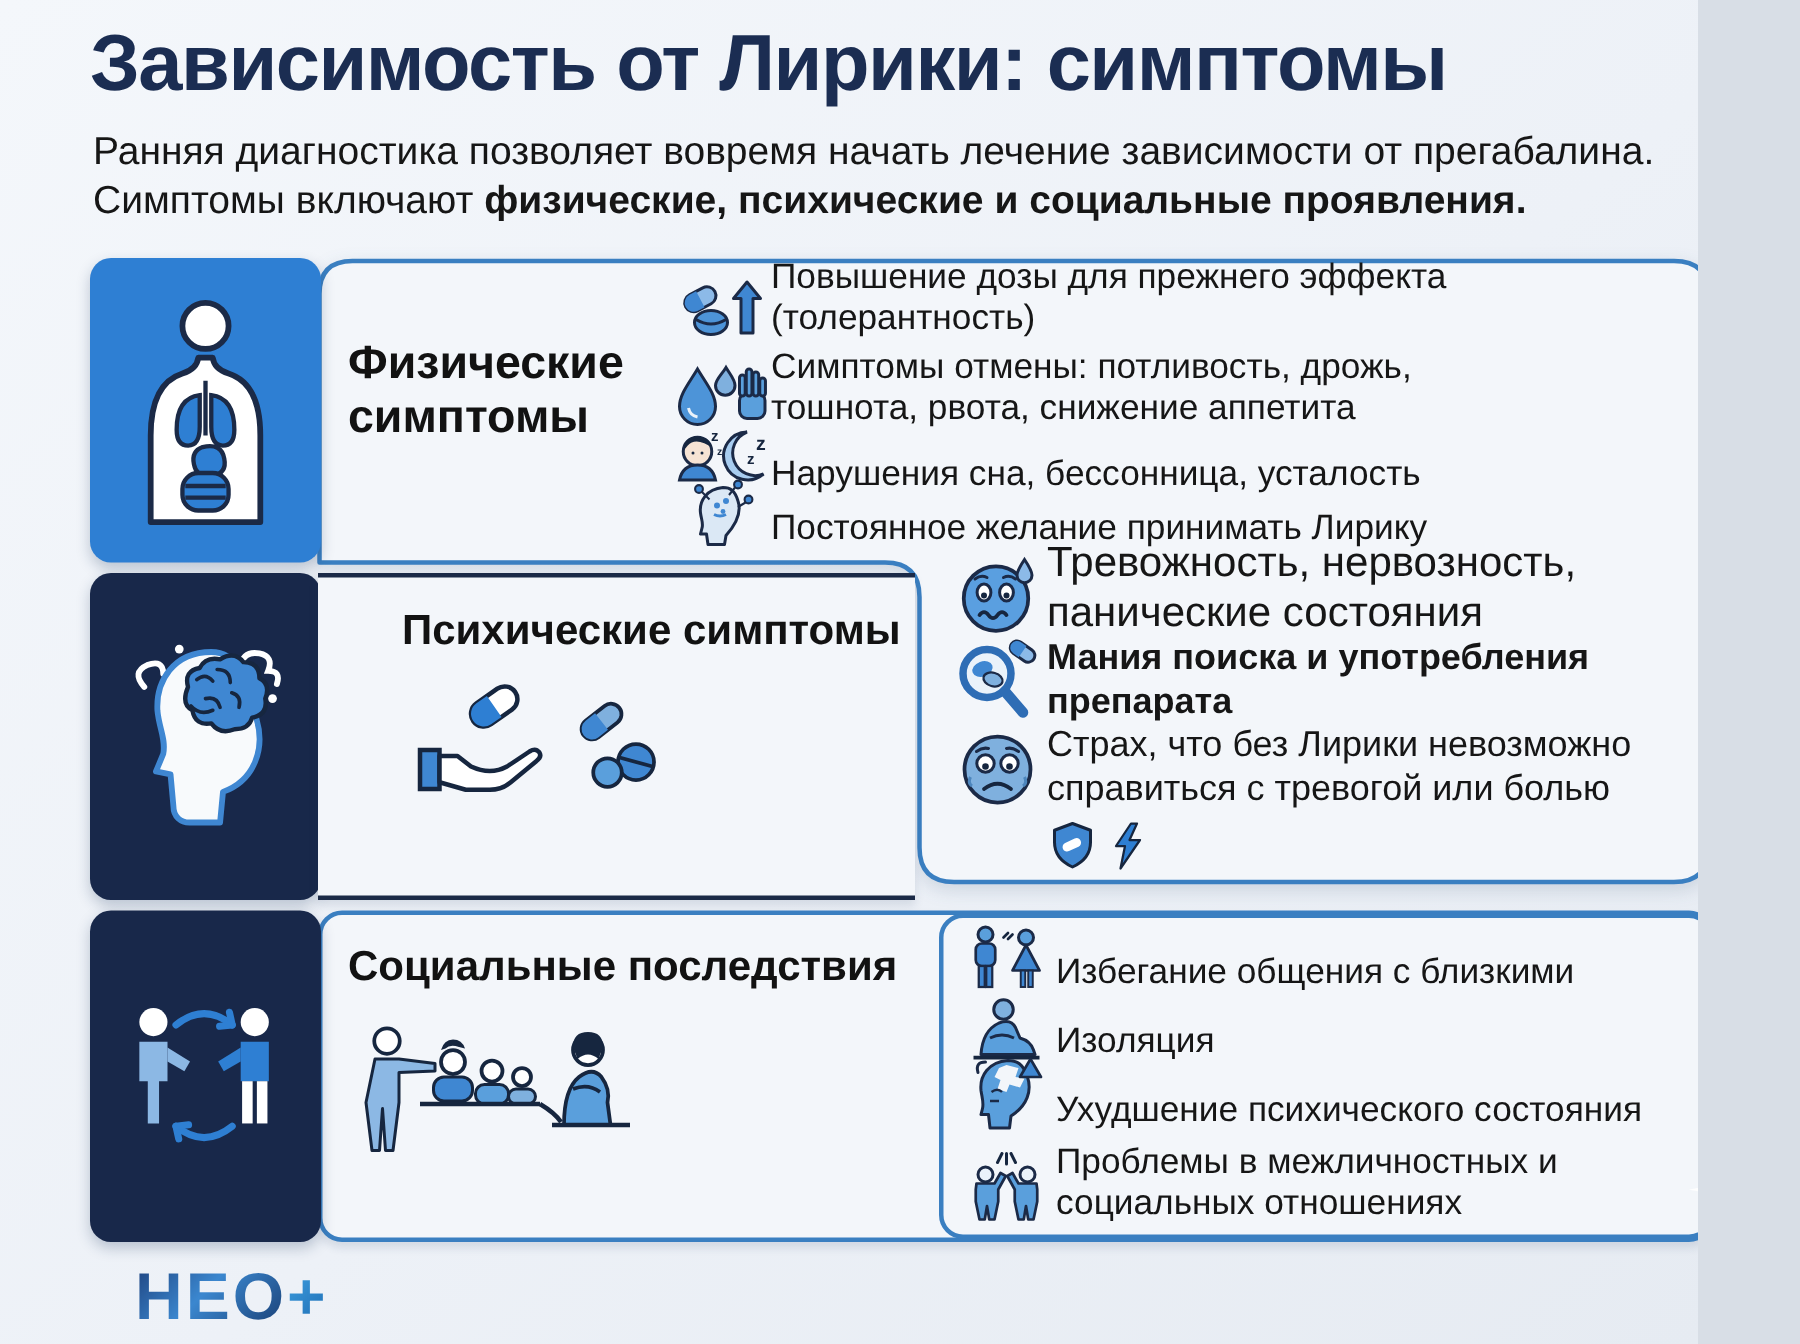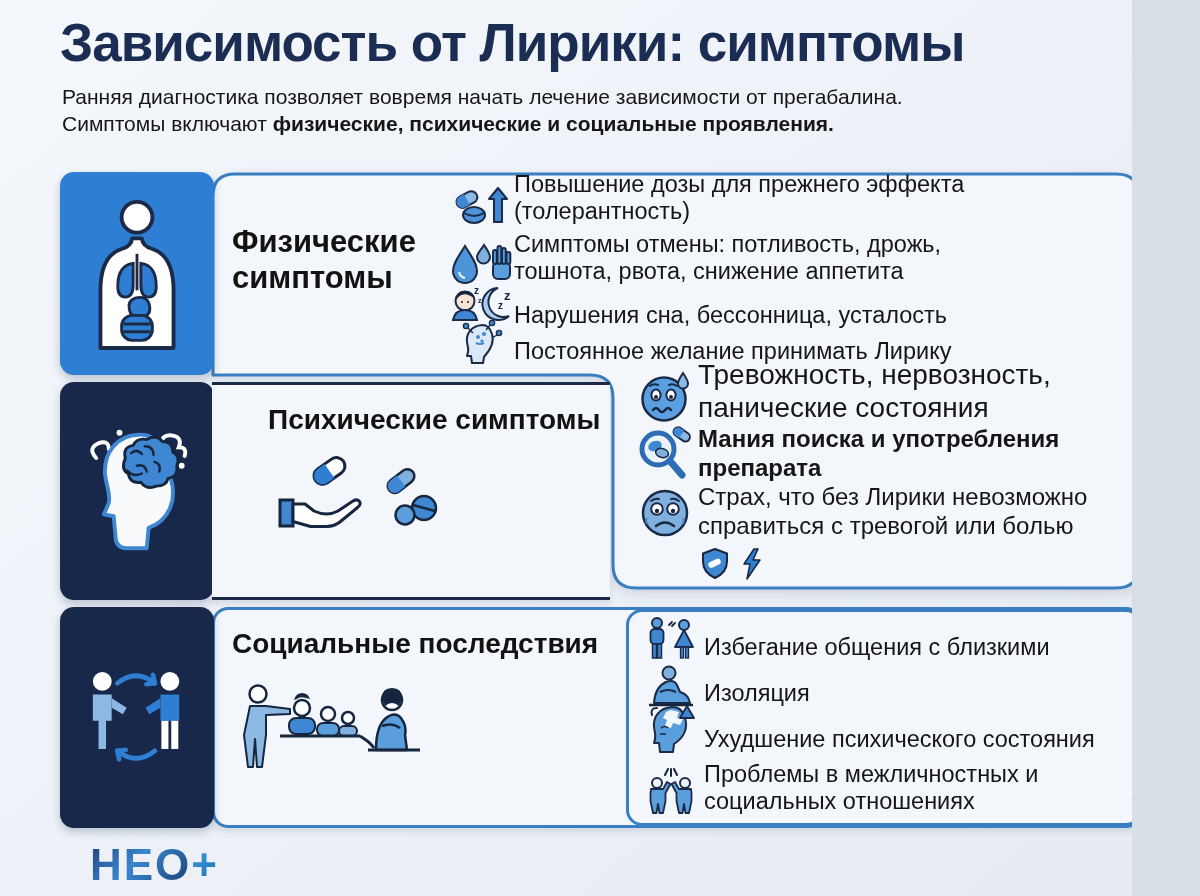--- a/index.html
+++ b/index.html
@@ -11,21 +11,21 @@
   }
   .abs{ position:absolute; }
   
   .main-title{
     left:60px; top:12px; width:1100px;
     font-size:53px; font-weight:800; letter-spacing:-1px;
     color:#1b2d52;
   }
   .subtitle{
     left:62px; top:84px; width:1080px;
-    font-size:21px; line-height:1.28; color:#161616;
+    font-size:26px; line-height:1.28; color:#161616;
   }
   .subtitle b{ font-weight:700; }
   
   .step-shape{ left:210px; top:170px; z-index:1;
     filter:drop-shadow(0 4px 6px rgba(30,60,100,.15)); }
   .icon-panel{
     width:154px; border-radius:14px; z-index:2;
     display:flex; align-items:center; justify-content:center;
     box-shadow:0 4px 9px rgba(25,50,90,.25);
   }

